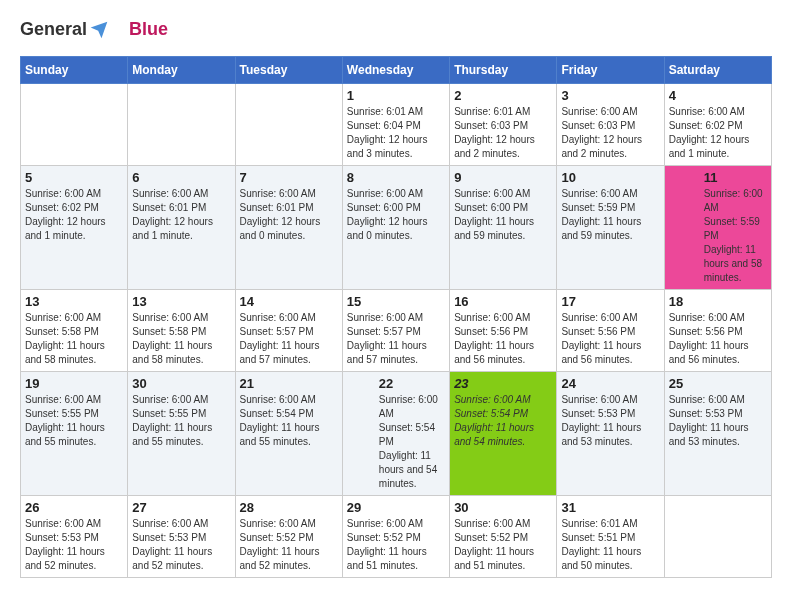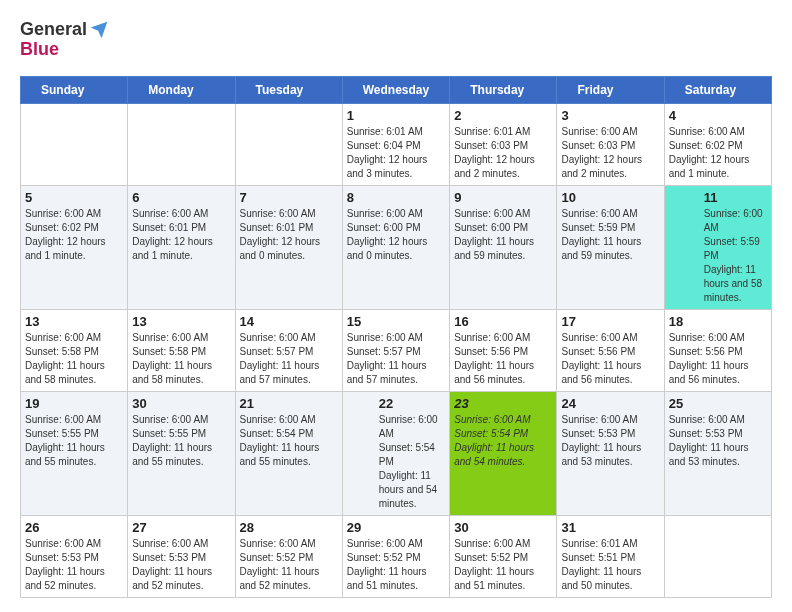--- a/index.html
+++ b/index.html
@@ -15,22 +15,23 @@
       justify-content: space-between;
       align-items: flex-start;
       margin-bottom: 16px;
     }
     .logo {
       display: flex;
       align-items: center;
     }
     .logo-text {
       display: flex;
-      flex-direction: column;
+      flex-direction: row;
       line-height: 1.1;
+      gap: 20px;
     }
     .logo-general {
       font-size: 18px;
       font-weight: bold;
       color: #333;
     }
     .logo-blue {
       font-size: 18px;
       font-weight: bold;
       color: #be185d;
@@ -54,21 +55,21 @@
       color: #555;
     }
     .calendar {
       width: 100%;
       border-collapse: collapse;
       font-size: 10.5px;
     }
     .calendar th {
       background: #3a6bc4;
       color: #fff;
-      padding: 6px 20px;
+      padding: 6px 4px;
       text-align: left;
       font-size: 12px;
       border: 1px solid #5080cc;
     }
     .calendar td {
       border: 1px solid #ccc;
       vertical-align: top;
       padding: 4px;
       width: calc(100% / 7);
       min-height: 80px;
@@ -187,21 +188,21 @@
           <div class="day-info" style="white-space: pre-line;">Sunrise: 6:00 AM
 Sunset: 6:00 PM
 Daylight: 11 hours and 59 minutes.</div>
         </td>
         <td style="background: rgb(240, 244, 248); margin-top: 40px;">
           <div class="day-number">10</div>
           <div class="day-info" style="white-space: pre-line;">Sunrise: 6:00 AM
 Sunset: 5:59 PM
 Daylight: 11 hours and 59 minutes.</div>
         </td>
-        <td style="background: #5eead4; padding-left: 39px;">
+        <td style="background: #ec4899; padding-left: 39px;">
           <div class="day-number">11</div>
           <div class="day-info" style="white-space: pre-line;">Sunrise: 6:00 AM
 Sunset: 5:59 PM
 Daylight: 11 hours and 58 minutes.</div>
         </td>
       </tr>
       <tr>
         <td>
           <div class="day-number">13</div>
           <div class="day-info" style="white-space: pre-line;">Sunrise: 6:00 AM

